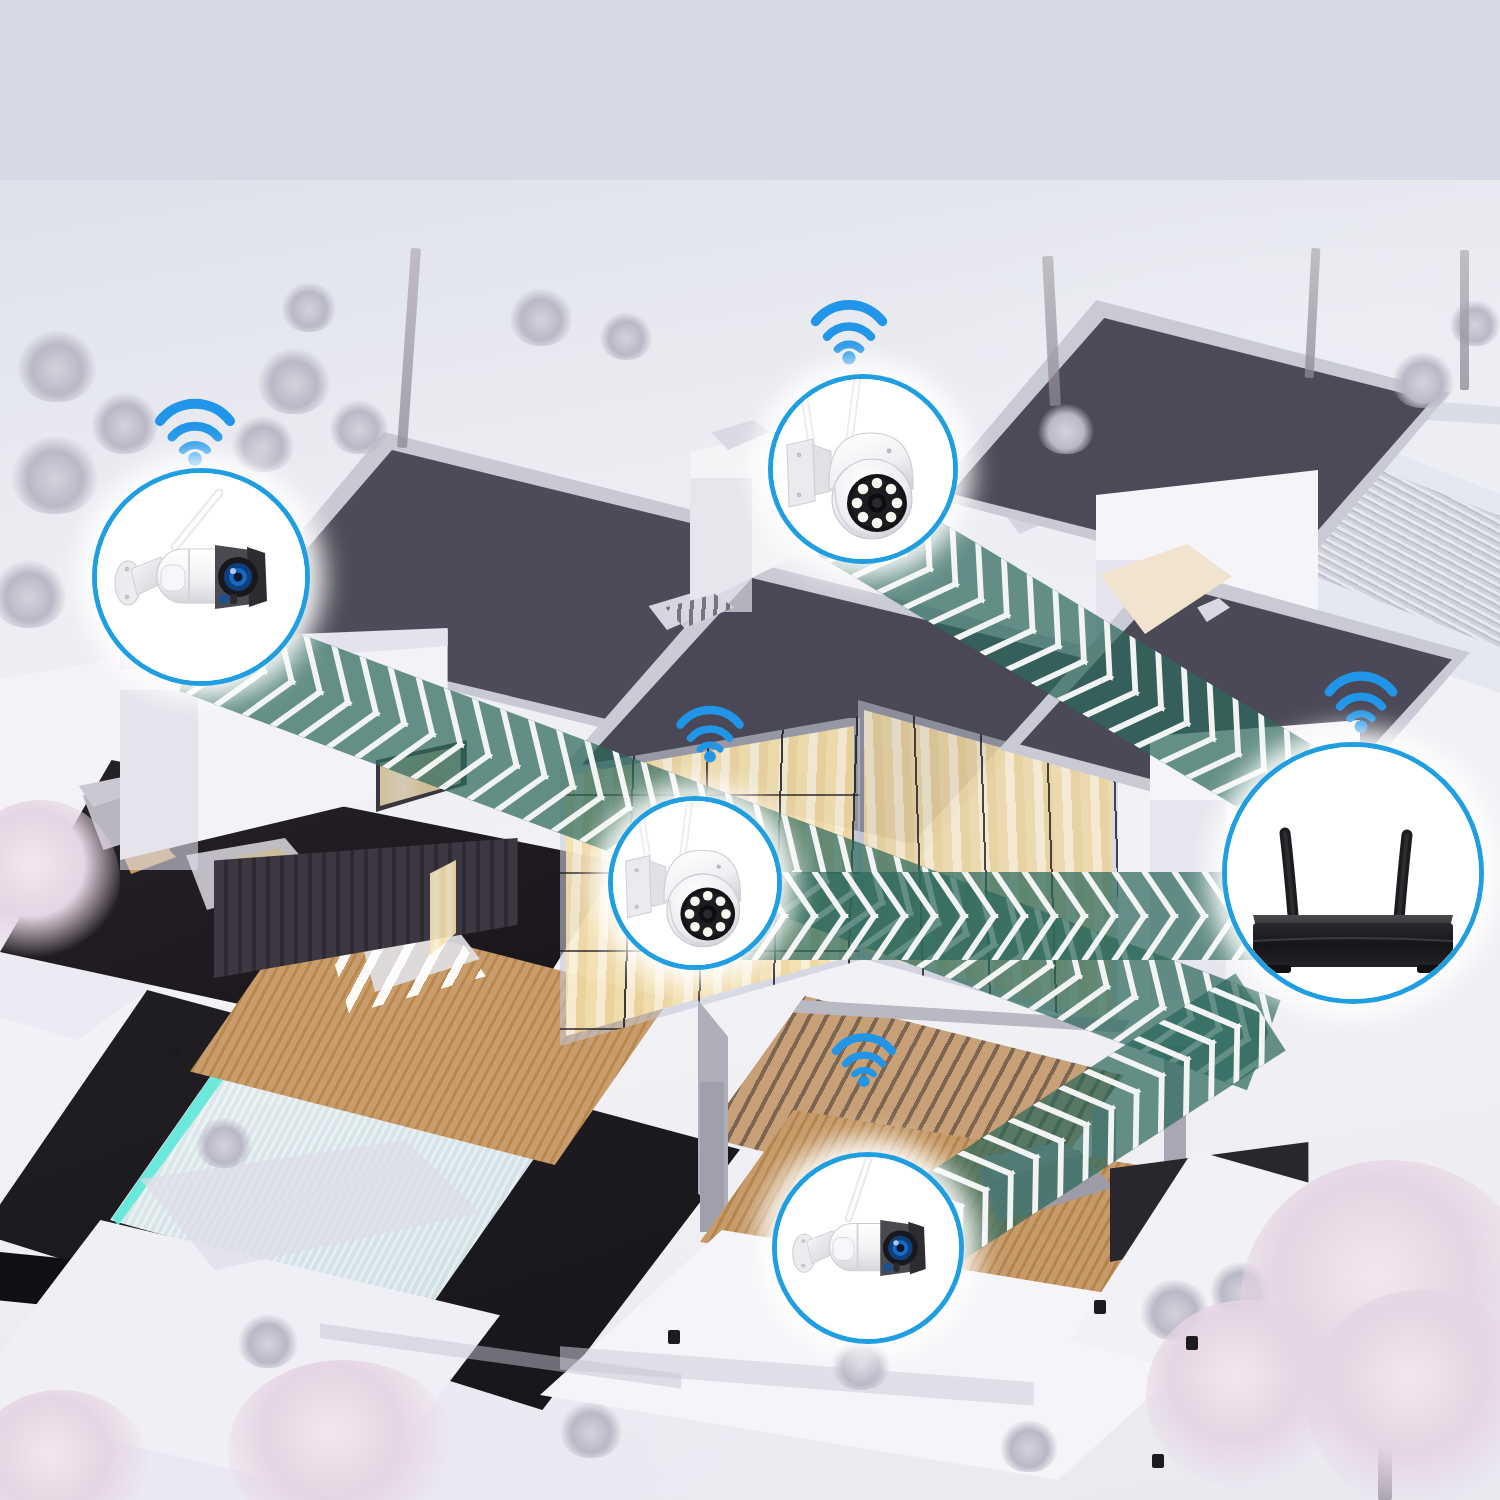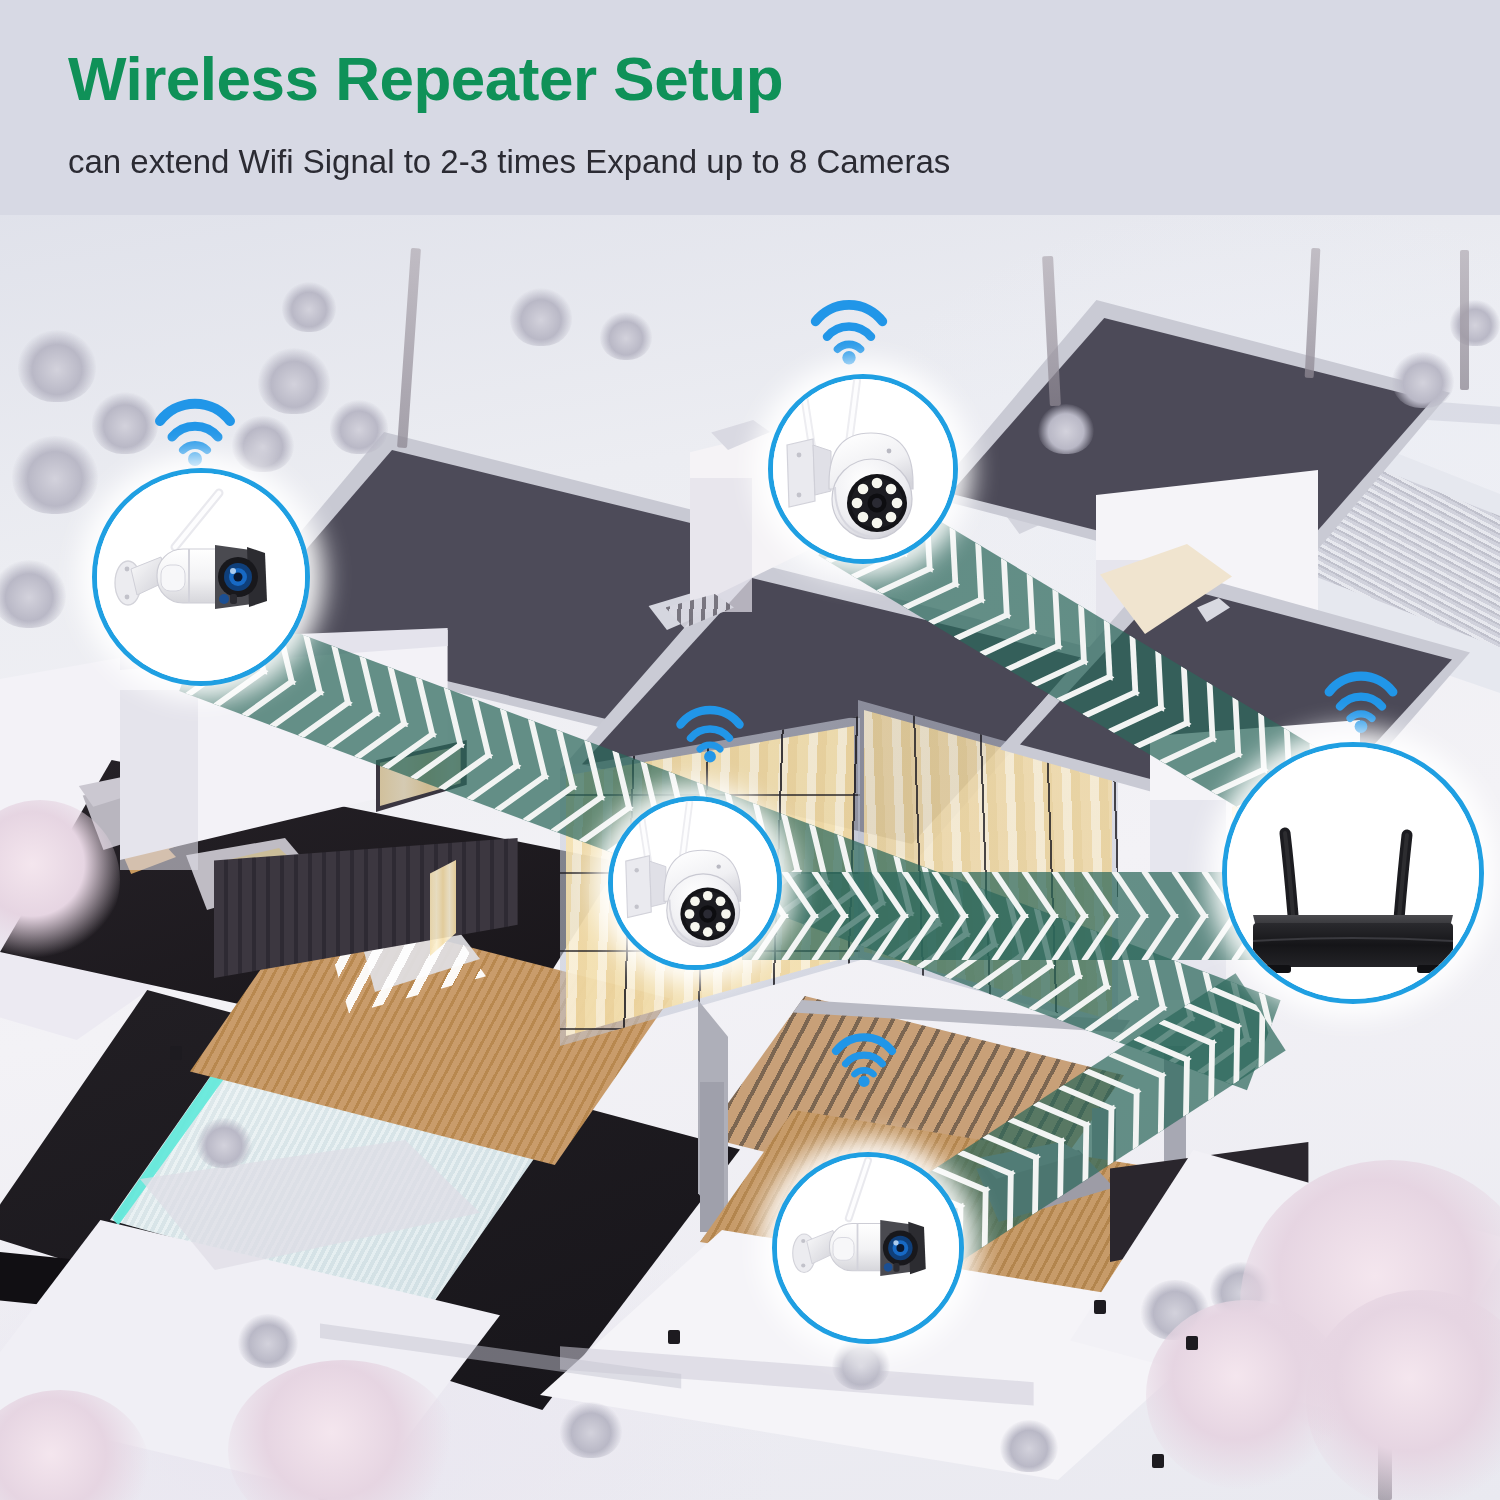--- a/index.html
+++ b/index.html
@@ -683,18 +683,14 @@
           <path d="M26 194 Q126 188 226 194" stroke="#3a3a3f" stroke-width="2" fill="none"></path>
 
           <rect x="38" y="218" width="26" height="8" rx="3" fill="#101013"></rect>
           <rect x="190" y="218" width="26" height="8" rx="3" fill="#101013"></rect>
         </svg>
       </div>
     </div>
 
   </div>
 
-  <div id="header">
-    <div id="title">Wireless Repeater Setup</div>
-    <div id="subtitle">can extend Wifi Signal to 2-3 times Expand up to 8 Cameras</div>
-  </div>
 
 </div>
 
 </body></html>

